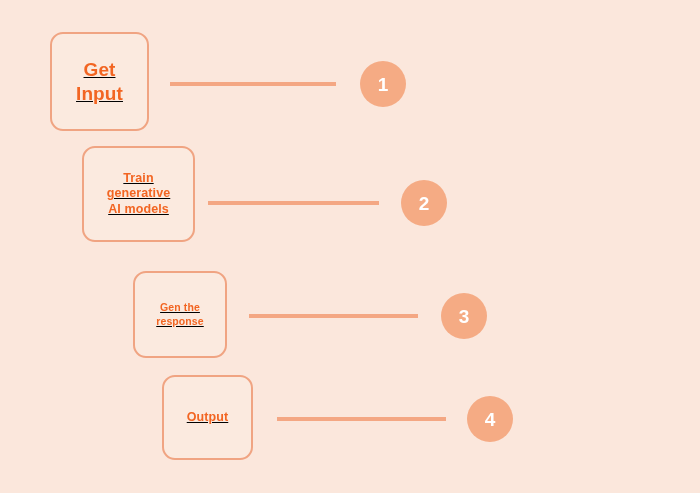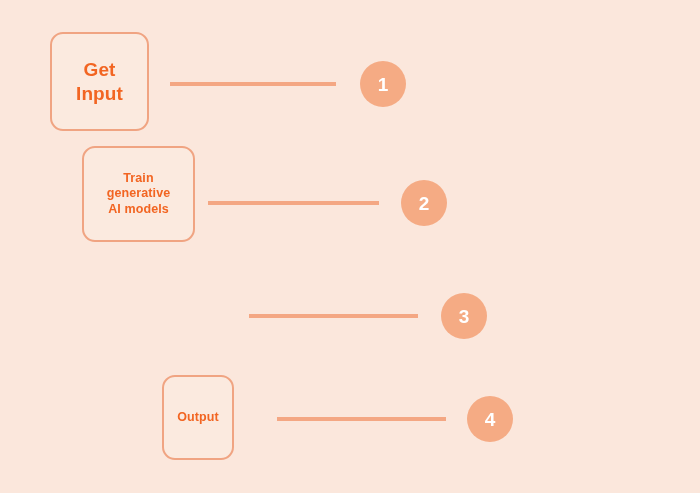--- a/index.html
+++ b/index.html
@@ -23,20 +23,21 @@
   .step-box {
     position: absolute;
     box-sizing: border-box;
     background: #fbeadf;
     border: 2px solid #f0a482;
     border-radius: 13px;
     display: flex;
     align-items: center;
     justify-content: center;
     text-align: center;
+    text-decoration: underline;
   }
   .step-label {
     color: #f26522;
     font-weight: bold;
     line-height: 1.25;
     letter-spacing: 0.1px;
     padding: 0 6px;
   }
 
   .connector {
@@ -72,21 +73,21 @@
   #line-2 { left: 208px; top: 201px; width: 171px; }
   #badge-2{ left: 401px; top: 180px; width: 46px;  height: 46px; }
 
   
   #box-3  { left: 133px; top: 271px; width: 94px;  height: 87px; }
   #box-3 .step-label { font-size: 10.5px; }
   #line-3 { left: 249px; top: 314px; width: 169px; }
   #badge-3{ left: 441px; top: 293px; width: 46px;  height: 46px; }
 
   
-  #box-4  { left: 162px; top: 375px; width: 72px;  height: 85px; }
+  #box-4  { left: 162px; top: 375px; width: 91px;  height: 85px; }
   #box-4 .step-label { font-size: 12.5px; }
   #line-4 { left: 277px; top: 417px; width: 169px; }
   #badge-4{ left: 467px; top: 396px; width: 46px;  height: 46px; }
 </style>
 </head>
 <body>
 
 <div id="diagram">
 
   <div class="step-box" id="box-1">
@@ -101,20 +102,23 @@
     <span class="step-label">
       <span>Train generative</span><br>
       <span>AI models</span>
     </span>
   </div>
   <div class="connector" id="line-2"></div>
   <div class="step-badge" id="badge-2">
     <span>2</span>
   </div>
 
+  <div class="step-box" id="box-3">
+    <span class="step-label">Gen the response</span>
+  </div>
   <div class="connector" id="line-3"></div>
   <div class="step-badge" id="badge-3">
     <span>3</span>
   </div>
 
   <div class="step-box" id="box-4">
     <span class="step-label">Output</span>
   </div>
   <div class="connector" id="line-4"></div>
   <div class="step-badge" id="badge-4">

